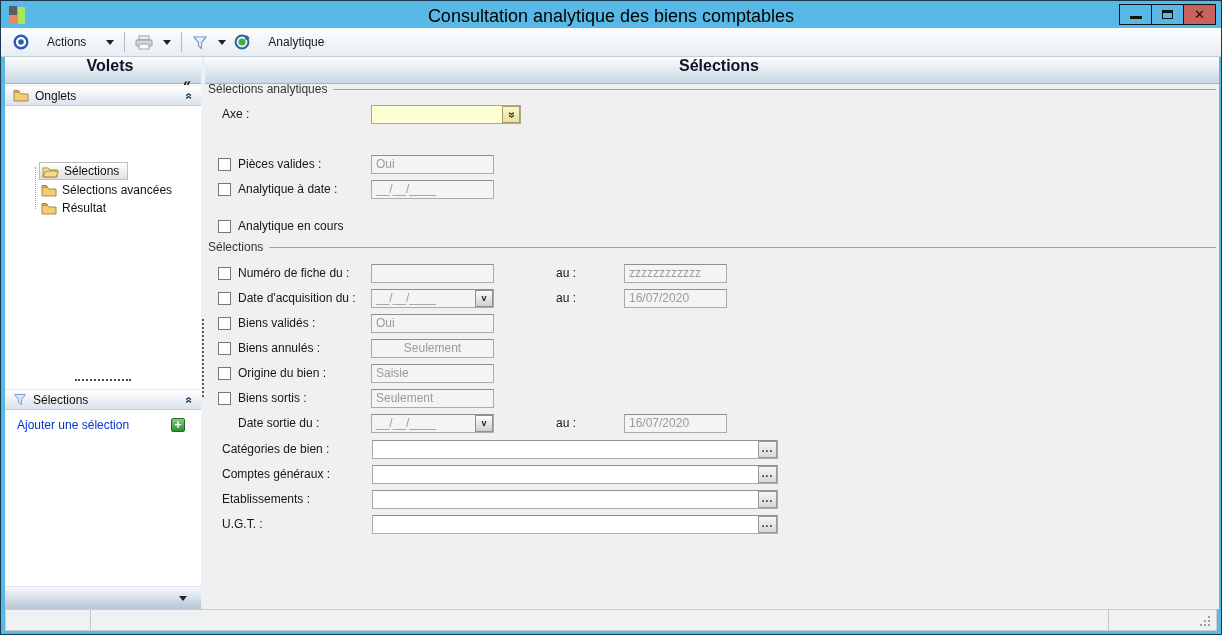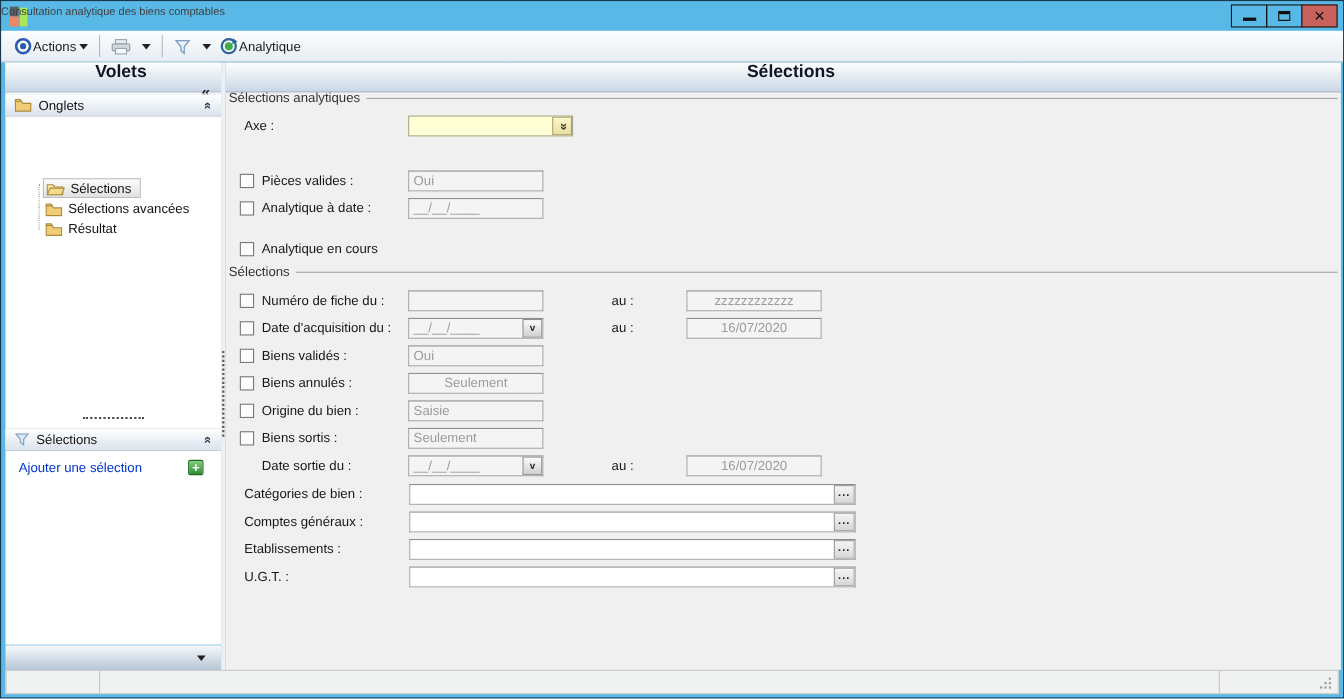--- a/index.html
+++ b/index.html
@@ -11,41 +11,41 @@
     background:#58b9e6; border:1px solid #17384d; overflow:hidden;
   }
 
   
   .titlebar{ position:absolute; left:0; top:0; right:0; height:27px; }
   .app-icon{ position:absolute; left:8px; top:5px; width:17px; height:18px; }
   .app-icon .sq1{ position:absolute; left:0; top:0; width:8px; height:9px; background:#5a5f63; }
   .app-icon .sq2{ position:absolute; left:0; top:9px; width:8px; height:9px; background:#ef8662; }
   .app-icon .sq3{ position:absolute; left:9px; top:1px; width:7px; height:17px; background:#a8e65c; }
   .title-text{
-    position:absolute; left:0; right:0; top:5px; text-align:left;
-    font-size:10px; color:#404040;
+    position:absolute; left:0; right:0; top:5px; text-align:center;
+    font-size:18px; color:#000000;
   }
   .win-controls{ position:absolute; right:5px; top:3px; display:flex; }
   .win-btn{
     width:33px; height:21px; border:1px solid #141414; margin-left:-1px;
     display:flex; align-items:center; justify-content:center; background:transparent;
   }
   .win-btn.close{ background:#c8625c; }
   .glyph-min{ width:12px; height:0; border-bottom:3px solid #101010; margin-top:6px; }
   .glyph-max{ width:11px; height:9px; border:1px solid #101010; border-top:3px solid #101010; }
   .glyph-close{ font-size:13px; font-weight:bold; color:#101010; line-height:1; }
 
   
   .toolbar{
     position:absolute; left:0; top:27px; right:0; height:29px;
     background:linear-gradient(#fcfdfe,#e7edf3);
     border-bottom:1px solid #c2cdd8;
     display:flex; align-items:center; padding-left:8px;
   }
-  .tbtn{ display:flex; align-items:center; gap:1px; padding:2px 4px; cursor:default; }
+  .tbtn{ display:flex; align-items:center; gap:18px; padding:2px 4px; cursor:default; }
   .tb-label{ font-size:12px; color:#1a1a1a; }
   .caret{ width:0; height:0; border-left:4px solid transparent; border-right:4px solid transparent; border-top:5px solid #222; margin-left:2px; }
   .tsep{ width:1px; height:20px; background:#aebbc8; margin:0 6px; }
 
   
   .sidebar{ position:absolute; left:4px; top:56px; width:196px; height:529px; background:#ffffff; }
   .vsplit{ position:absolute; left:200px; top:56px; width:4px; height:552px; background:#eef1f4; }
   .vsplit .handle{ position:absolute; left:1px; top:262px; height:78px; border-left:2px dotted #5a5a5a; }
   .mainpanel{ position:absolute; left:204px; top:56px; width:1014px; height:552px; background:#f0f0f0; overflow:hidden; }
 
@@ -116,21 +116,21 @@
   .flabel.at-plain{ left:17px; }
   .flabel.at-to{ left:351px; }
 
   .tb{
     position:absolute; height:19px; border:1px solid #ababab; border-top-color:#8f8f8f;
     background:#f4f4f4; font-size:12px; line-height:17px; padding:0 4px;
     color:#9b9b9b; white-space:nowrap; overflow:hidden;
   }
   .tb.f1{ left:166px; width:123px; }
   .tb.f1w{ left:166px; width:152px; }
-  .tb.f2{ left:419px; width:123px;text-align:center; }
+  .tb.f2{ left:419px; width:103px; }
   .tb.f2w{ left:419px; width:155px; }
   .tb.long{ left:167px; width:406px; background:#ffffff; color:#000; }
   .tb.yellow{ left:166px; width:150px; background:#ffffd6; border-color:#a8a890; }
 
   .combo-btn{
     position:absolute; right:0px; top:0px; width:18px; height:17px;
     background:linear-gradient(#fdfdfd,#cfcfcf); border:1px solid #8f8f8f;
     display:flex; align-items:center; justify-content:center;
     font-size:9px; font-weight:bold; color:#222; line-height:1;
   }

